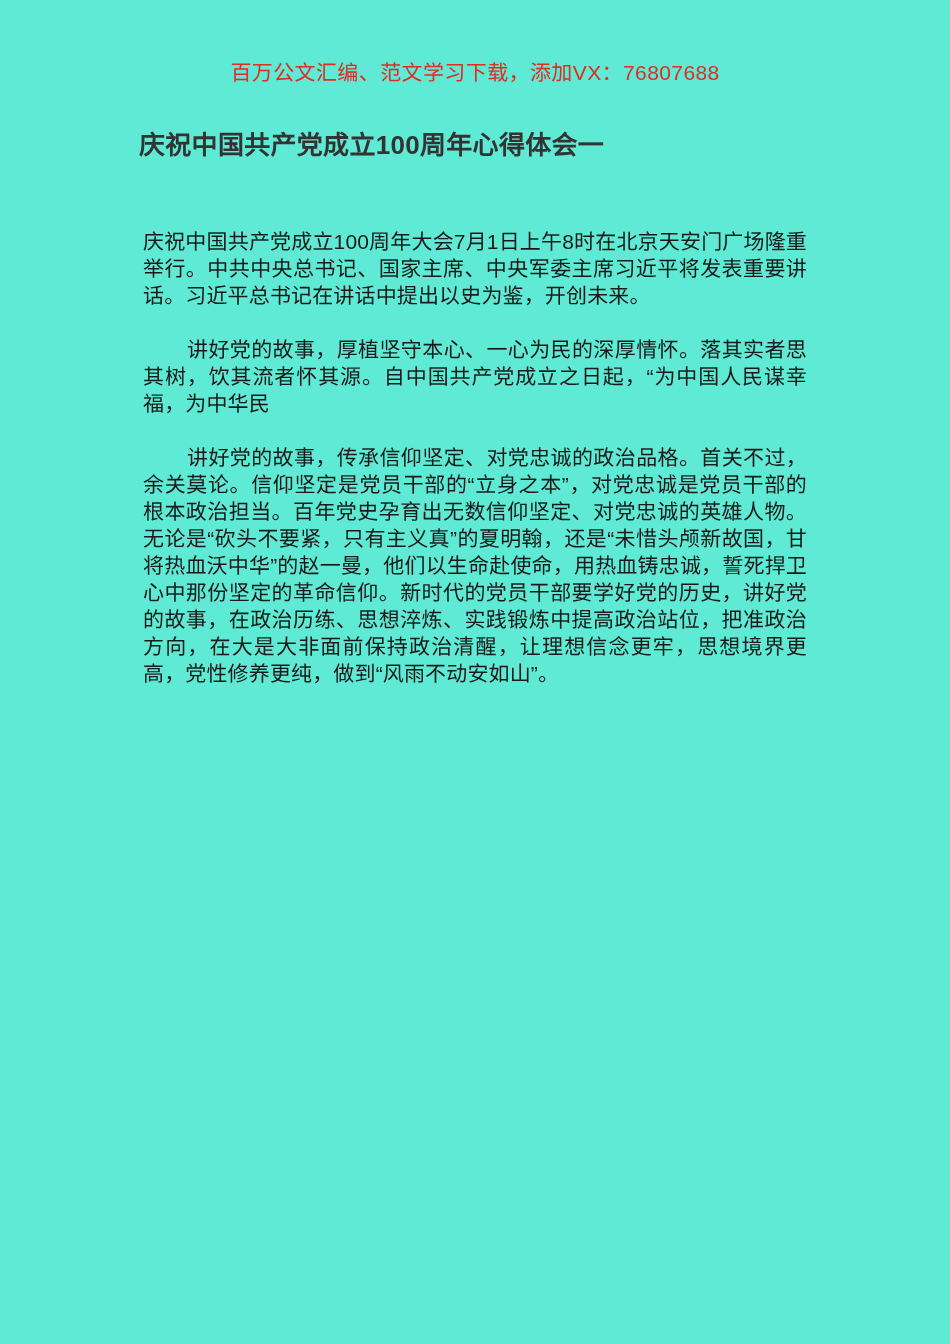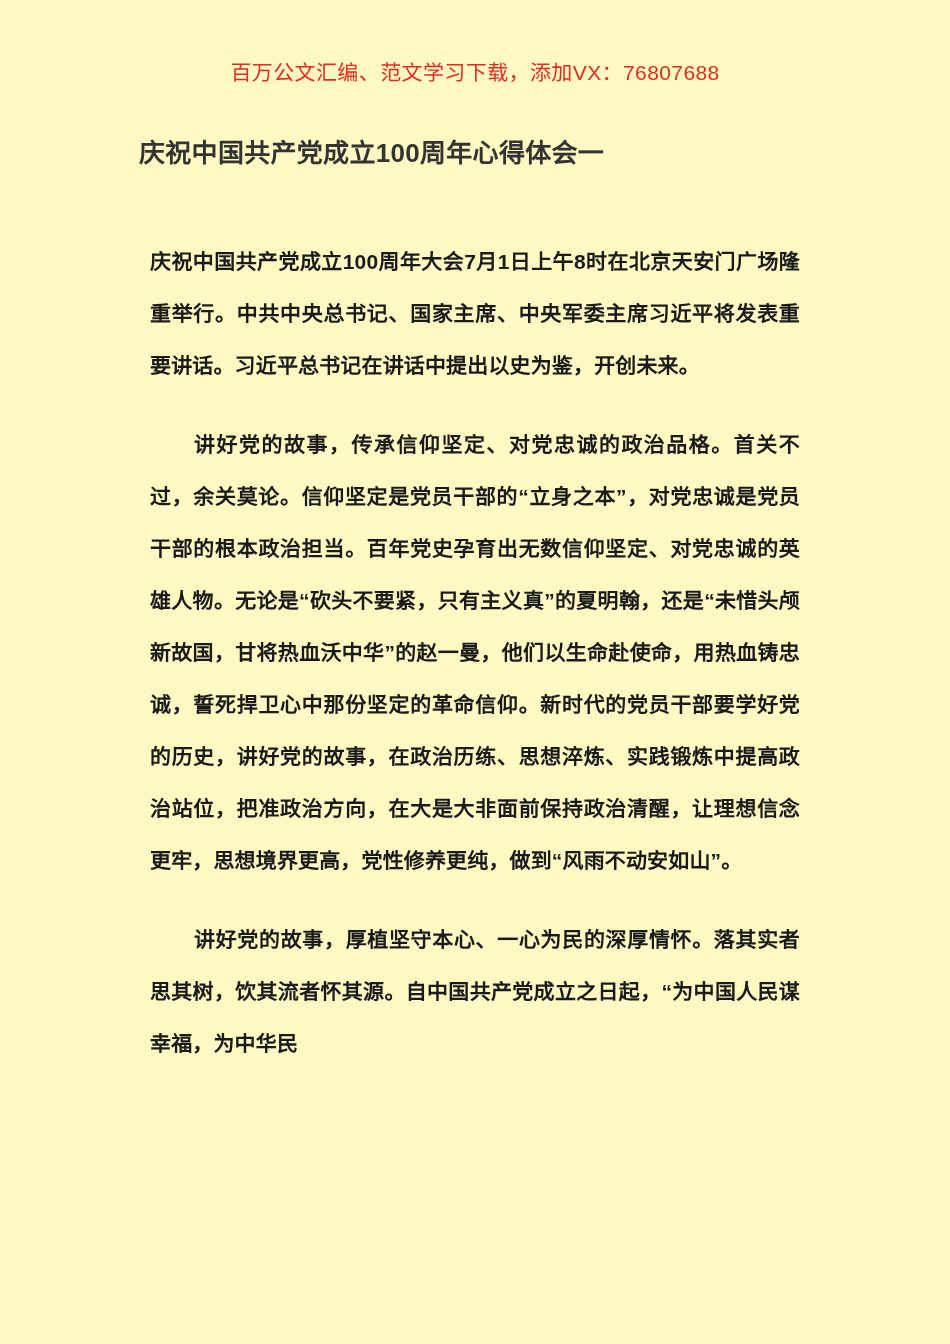--- a/index.html
+++ b/index.html
@@ -5,21 +5,21 @@
   html, body {
     margin: 0;
     padding: 0;
     background: #ffffff;
   }
 
   .page {
     position: relative;
     width: 950px;
     height: 1344px;
-    background: #fef9c3;
+    background: #5eead4;
     overflow: hidden;
     font-family: "Liberation Sans", "DejaVu Sans", sans-serif;
     box-sizing: border-box;
   }
 
   
   .promo-bar {
     position: absolute;
     top: 62px;
     left: 0;
@@ -39,43 +39,43 @@
 
   
   .doc-body {
     position: absolute;
     top: 124px;
     left: 139px;
     width: 672px;
   }
 
   .doc-title {
-    margin: 8px 0 0 0;
+    margin: 0 0 0 0;
     padding: 0;
     color: #333333;
     font-size: 26px;
     font-weight: 700;
     line-height: 42px;
     letter-spacing: 0.3px;
     white-space: nowrap;
   }
 
   .paragraph-list {
     margin: 0;
     padding: 0;
     list-style: none;
   }
 
   .paragraph {
-    margin: 11px;
+    margin: 4px;
     padding: 0;
     color: #1a1a1a;
     font-size: 21px;
-    font-weight: 700;
-    line-height: 52px;
+    font-weight: 400;
+    line-height: 27px;
     text-align: justify;
     text-justify: inter-character;
     letter-spacing: 0.15px;
   }
 
   .paragraph.first-para {
     margin-top: 62px;
     text-indent: 0;
   }
 
@@ -92,19 +92,19 @@
   <div class="promo-bar">
     <span class="promo-text">百万公文汇编、范文学习下载，添加VX：76807688</span>
   </div>
 
   <div class="doc-body">
 
     <h1 class="doc-title">庆祝中国共产党成立100周年心得体会一</h1>
 
     <div class="paragraph-list">
       <p class="paragraph first-para">庆祝中国共产党成立100周年大会7月1日上午8时在北京天安门广场隆重举行。中共中央总书记、国家主席、中央军委主席习近平将发表重要讲话。习近平总书记在讲话中提出以史为鉴，开创未来。</p>
+      <p class="paragraph indent-para">讲好党的故事，厚植坚守本心、一心为民的深厚情怀。落其实者思其树，饮其流者怀其源。自中国共产党成立之日起，“为中国人民谋幸福，为中华民</p>
       <p class="paragraph indent-para">讲好党的故事，传承信仰坚定、对党忠诚的政治品格。首关不过，余关莫论。信仰坚定是党员干部的“立身之本”，对党忠诚是党员干部的根本政治担当。百年党史孕育出无数信仰坚定、对党忠诚的英雄人物。无论是“砍头不要紧，只有主义真”的夏明翰，还是“未惜头颅新故国，甘将热血沃中华”的赵一曼，他们以生命赴使命，用热血铸忠诚，誓死捍卫心中那份坚定的革命信仰。新时代的党员干部要学好党的历史，讲好党的故事，在政治历练、思想淬炼、实践锻炼中提高政治站位，把准政治方向，在大是大非面前保持政治清醒，让理想信念更牢，思想境界更高，党性修养更纯，做到“风雨不动安如山”。</p>
-      <p class="paragraph indent-para">讲好党的故事，厚植坚守本心、一心为民的深厚情怀。落其实者思其树，饮其流者怀其源。自中国共产党成立之日起，“为中国人民谋幸福，为中华民</p>
     </div>
 
   </div>
 
 </div>
 
 </body></html>

